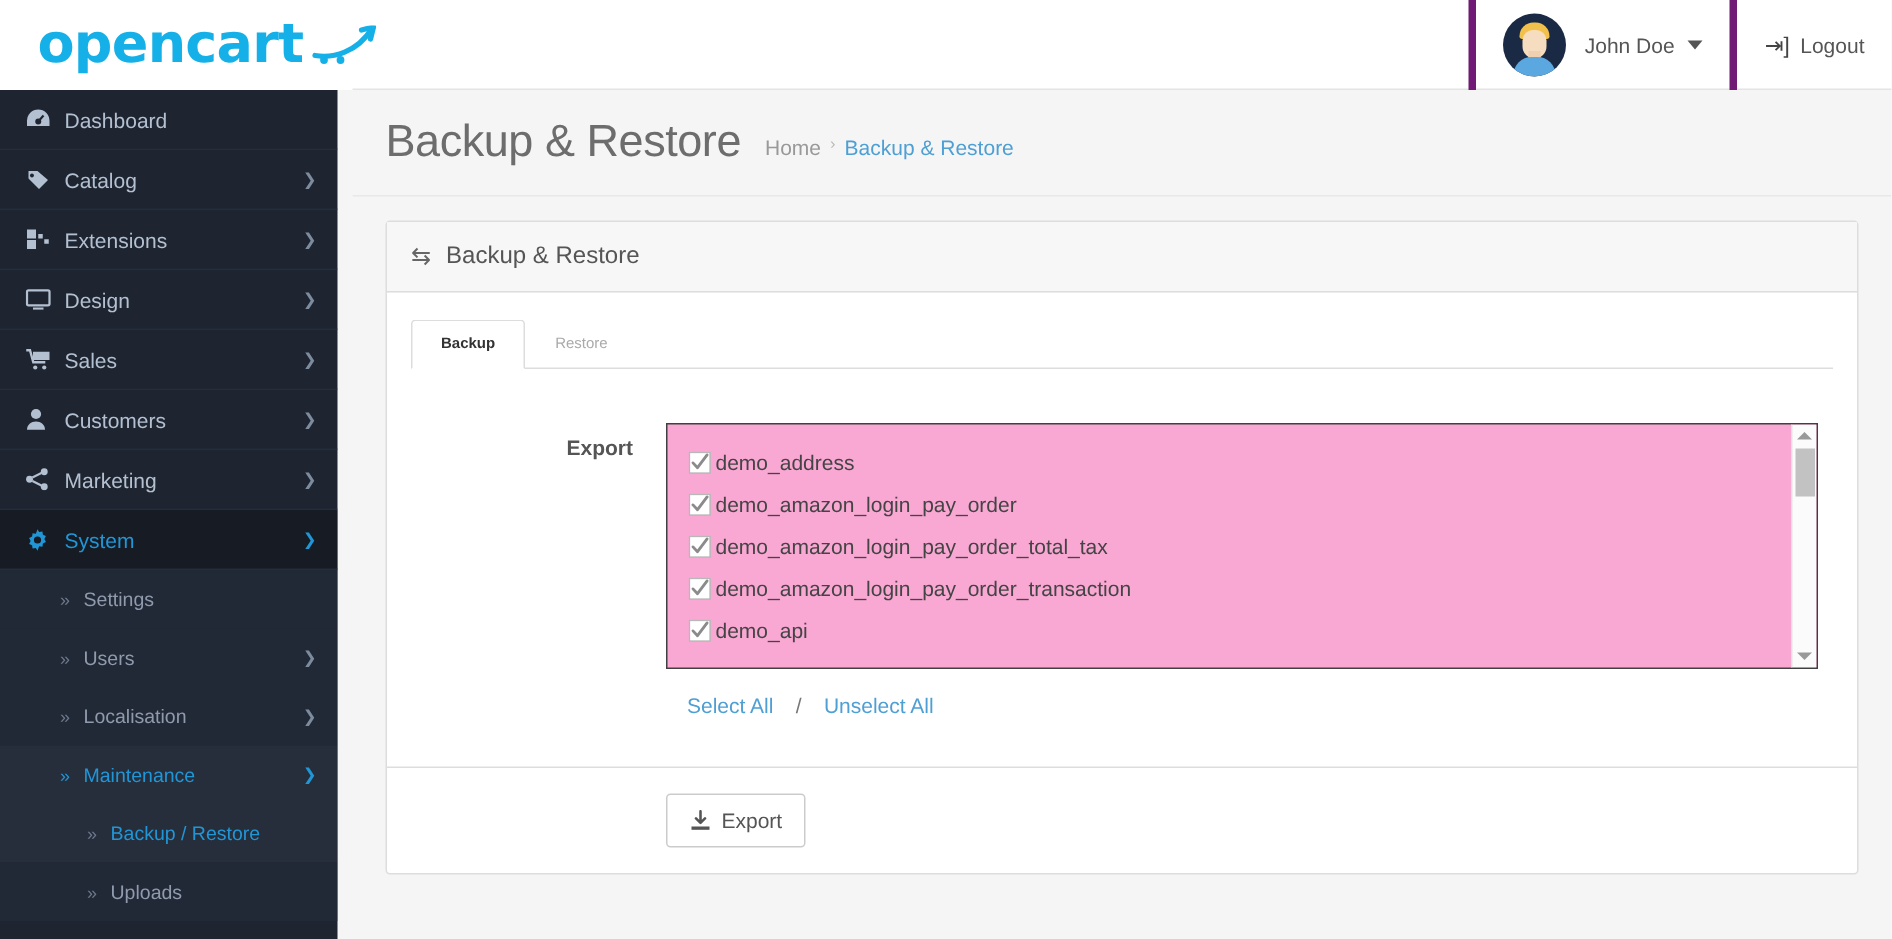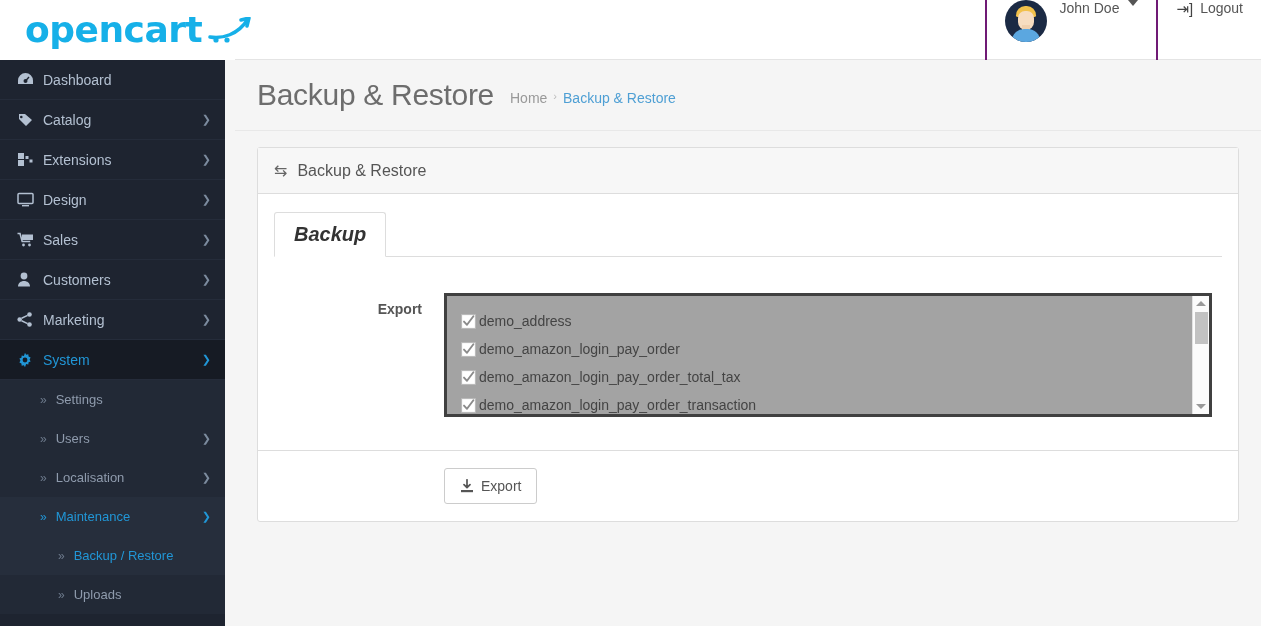--- a/index.html
+++ b/index.html
@@ -26,22 +26,22 @@
     letter-spacing: -0.5px; font-family: "DejaVu Sans", sans-serif;
     line-height: 1;
   }
   .logo-cart { position: relative; width: 44px; height: 30px; margin-left: 6px; }
   .logo-cart svg { position: absolute; top: 2px; left: 0; }
 
   #topbar-right {
     margin-left: auto; display: flex; align-items: center; height: 60px;
   }
   .tb-cell {
-    height: 60px; display: flex; align-items: flex-start; padding: 0 18px;
-    border-left: 2px solid #701a75; font-size: 14px; color: #555;
+    height: 60px; display: flex; align-items: center; padding: 16px 18px;
+    border-left: 5px solid #701a75; font-size: 14px; color: #555;
   }
   .avatar {
     width: 42px; height: 42px; border-radius: 50%;
     background: #1b2a44; overflow: hidden; position: relative;
     margin-right: 12px; flex: none;
   }
   .avatar .hair { position: absolute; top: 6px; left: 11px; width: 20px; height: 11px;
     background: #f2c14b; border-radius: 10px 10px 2px 2px; }
   .avatar .face { position: absolute; top: 11px; left: 13px; width: 16px; height: 19px;
     background: #f7ddc0; border-radius: 7px 7px 8px 8px; }
@@ -111,37 +111,37 @@
   .card-header {
     background: #f7f7f7; border-bottom: 1px solid #ddd;
     padding: 13px 16px; font-size: 16px; color: #555;
     display: flex; align-items: center;
   }
   .card-header .ex-icon { margin-right: 10px; font-size: 16px; color: #666; }
   .card-body { padding: 18px 16px 0 16px; }
 
   .tabs { display: flex; border-bottom: 1px solid #ddd; padding-left: 0; }
   .tab {
-    padding: 10px 19px; font-size: 20px; color: #aaa; cursor: pointer;
-    border: 1px solid transparent; margin-bottom: -1px; border-radius: 3px 3px 0 0; font-style: italic;
+    padding: 10px 19px; font-size: 10px; color: #aaa; cursor: pointer;
+    border: 1px solid transparent; margin-bottom: -1px; border-radius: 3px 3px 0 0;
   }
   .tab.active {
     color: #333; font-weight: bold; background: #fff;
     border-color: #ddd #ddd #fff #ddd;
   }
 
   .form-row { display: flex; padding: 36px 0 0 0; }
   .form-label {
     width: 170px; text-align: right; padding-right: 22px; padding-top: 8px;
     font-size: 14px; font-weight: bold; color: #555; flex: none;
   }
   .form-control { flex: 1; padding-right: 10px; }
 
   .listbox {
-    border: 3px solid #404040; background: #a3a3a3; height: 124px;
+    border: 1px solid #404040; background: #f9a8d4; height: 164px;
     position: relative; overflow: hidden;
   }
   .listbox-scroll { padding: 11px 0 0 14px; }
   .lb-item { display: flex; align-items: center; height: 28px; font-size: 14px; color: #444; }
   .check {
     width: 15px; height: 15px; margin-right: 3px; position: relative; flex: none;
   }
   .check svg { display: block; }
 
   .lb-scrollbar {
@@ -358,20 +358,21 @@
 
       <div class="card-header">
         <span class="ex-icon">⇆</span>
         <span>Backup &amp; Restore</span>
       </div>
 
       <div class="card-body">
 
         <div class="tabs">
           <div class="tab active">Backup</div>
+          <div class="tab">Restore</div>
         </div>
 
         <div class="form-row">
           <div class="form-label">Export</div>
           <div class="form-control">
 
             <div class="listbox">
               <div class="listbox-scroll">
 
                 <div class="lb-item">
@@ -426,20 +427,25 @@
 
               </div>
 
               <div class="lb-scrollbar">
                 <span class="sb-arrow up"></span>
                 <span class="sb-thumb"></span>
                 <span class="sb-arrow down"></span>
               </div>
             </div>
 
+            <div class="sel-links">
+              <a href="#">Select All</a>
+              <span class="slash">/</span>
+              <a href="#">Unselect All</a>
+            </div>
 
           </div>
         </div>
       </div>
 
       <div class="card-footer">
         <div class="footer-pad"></div>
         <button class="btn">
           <span>
             <svg width="14" height="14" viewBox="0 0 14 14">

